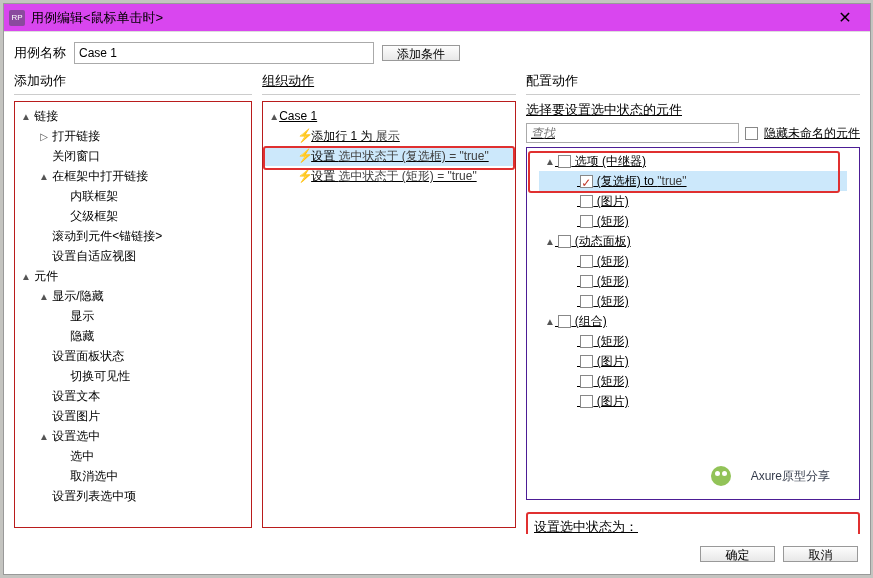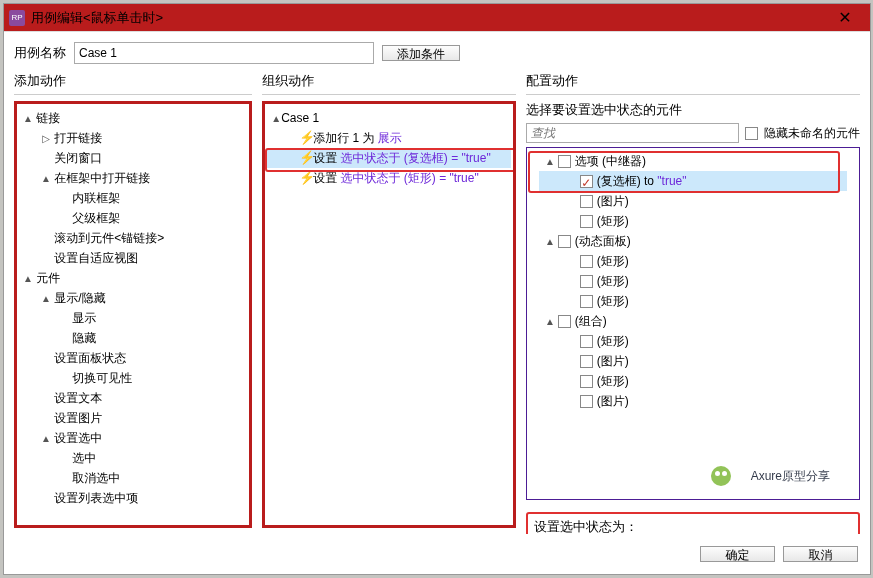--- a/index.html
+++ b/index.html
@@ -1,38 +1,38 @@
 <!DOCTYPE html>
 <html><head>
 <meta charset="utf-8">
 <style>
 * { box-sizing: border-box; font-family: "Microsoft YaHei", "SimSun", sans-serif; font-size: 12px; }
 body { margin: 0; background: #c4c4c0; padding: 3px; }
 .window { width: 868px; height: 572px; background: #fff; border: 1px solid #999; display: flex; flex-direction: column; }
-.titlebar { height: 28px; background: #b91c1c; border-bottom: 1px solid #ddd; display: flex; align-items: center; padding: 0 5px; }
+.titlebar { height: 28px; background: #d946ef; border-bottom: 1px solid #ddd; display: flex; align-items: center; padding: 0 5px; }
 .app-icon { width: 16px; height: 16px; background: #8a4a9e; border-radius: 2px; color: #fff; font-size: 8px; display: flex; align-items: center; justify-content: center; margin-right: 6px; }
 .titlebar span { flex: 1; font-size: 13px; }
 .close-btn { width: 40px; height: 26px; text-align: center; line-height: 26px; font-size: 16px; cursor: pointer; }
 .top-row { padding: 10px 10px 8px 10px; display: flex; align-items: center; gap: 8px; }
 .top-row label { font-size: 13px; }
 .top-row input { width: 300px; height: 22px; border: 1px solid #aaa; padding: 0 4px; }
 .btn { height: 16px; padding: 0 14px; background: linear-gradient(#fdfdfd,#e8e8e8); border: 1px solid #999; cursor: pointer; }
 .columns { flex: 1; display: flex; padding: 0 10px 6px 10px; gap: 10px; overflow: hidden; }
 .col-left { width: 242px; display: flex; flex-direction: column; }
 .col-mid { width: 258px; display: flex; flex-direction: column; }
 .col-right { flex: 1; display: flex; flex-direction: column; position: relative; }
 .col-header { font-size: 13px; padding-bottom: 4px; border-bottom: 1px solid #ccc; }
-.panel { flex: 1; border: 3px solid #b91c1c; background: #fff; margin-top: 6px; overflow: auto; padding: 4px 2px; }
+.panel { flex: 1; border: 1px solid #b91c1c; background: #fff; margin-top: 6px; overflow: auto; padding: 4px 2px; }
 .tree-item { height: 20px; line-height: 20px; white-space: nowrap; padding-left: 4px; cursor: pointer; }
 .tree-item.selected { background: #cce8fb; }
 .exp { display: inline-block; width: 10px; text-align: center; color: #555; font-size: 10px; }
 .indent1 { padding-left: 22px; }
 .indent2 { padding-left: 40px; }
 .lightning { color: #888; display: inline-block; width: 14px; font-size: 13px; }
-.green { color: #6d28d9; }
+.green { color: #404040; }
 .red-box { position: absolute; border: 2px solid #e03030; border-radius: 3px; pointer-events: none; }
 .mid-red { left: 0; top: 44px; width: 252px; height: 24px; }
 .right-sub1 { font-size: 13px; padding-bottom: 4px; }
 .search-row { display: flex; align-items: center; gap: 6px; margin-bottom: 4px; }
 .search-row input { flex: 1; height: 20px; border: 1px solid #aaa; padding: 0 4px; font-style: italic; color: #8b5cf6; }
 .chk { width: 13px; height: 13px; border: 1px solid #888; display: inline-block; vertical-align: middle; background: #fff; position: relative; }
 .chk.on::after { content: "✓"; position: absolute; top: -3px; left: 0; color: #c0392b; font-size: 12px; }
 .right-list { border: 1px solid #4c1d95; height: 353px; overflow: auto; padding: 3px 12px; }
 .r-item { height: 20px; line-height: 20px; white-space: nowrap; padding-left: 4px; }
 .r-item.sel { background: #cce8fb; }
@@ -41,21 +41,21 @@
 .bottom-section { margin-top: 12px; border: 2px solid #e03030; border-radius: 3px; padding: 4px 6px 8px 6px; }
 .bottom-section label { font-size: 13px; }
 .sel-row { display: flex; gap: 8px; margin-top: 6px; }
 .sel-row select { height: 22px; border: 1px solid #999; background: linear-gradient(#fdfdfd,#eaeaea); padding: 0 4px; }
 .footer { height: 40px; display: flex; justify-content: flex-end; align-items: center; gap: 8px; padding: 0 12px; }
 .footer .btn { width: 75px; }
 .watermark { position: absolute; right: 30px; bottom: 42px; color: #0f172a; font-size: 13px; display: flex; align-items: center; gap: 20px; opacity: 0.85; pointer-events:none; }
 .wechat { width: 20px; height: 20px; border-radius: 50%; background: #7fb93b; position: relative; }
 .wechat::before { content:""; position:absolute; width:5px;height:5px;background:#fff;border-radius:50%; top:5px;left:4px; }
 .wechat::after { content:""; position:absolute; width:5px;height:5px;background:#fff;border-radius:50%; top:5px;left:11px; }
-.col-mid, .col-right .right-body { position: relative; }
+.col-mid, .col-right .right-body { position: relative; text-decoration: underline; }
 .right-body { display: flex; flex-direction: column; margin-top: 6px; position: relative; }
 .r-list-wrap { position: relative; }
 </style>
 </head>
 <body>
 
 <div class="window">
   <div class="titlebar">
     <div class="app-icon">RP</div>
     <span>用例编辑&lt;鼠标单击时&gt;</span>

